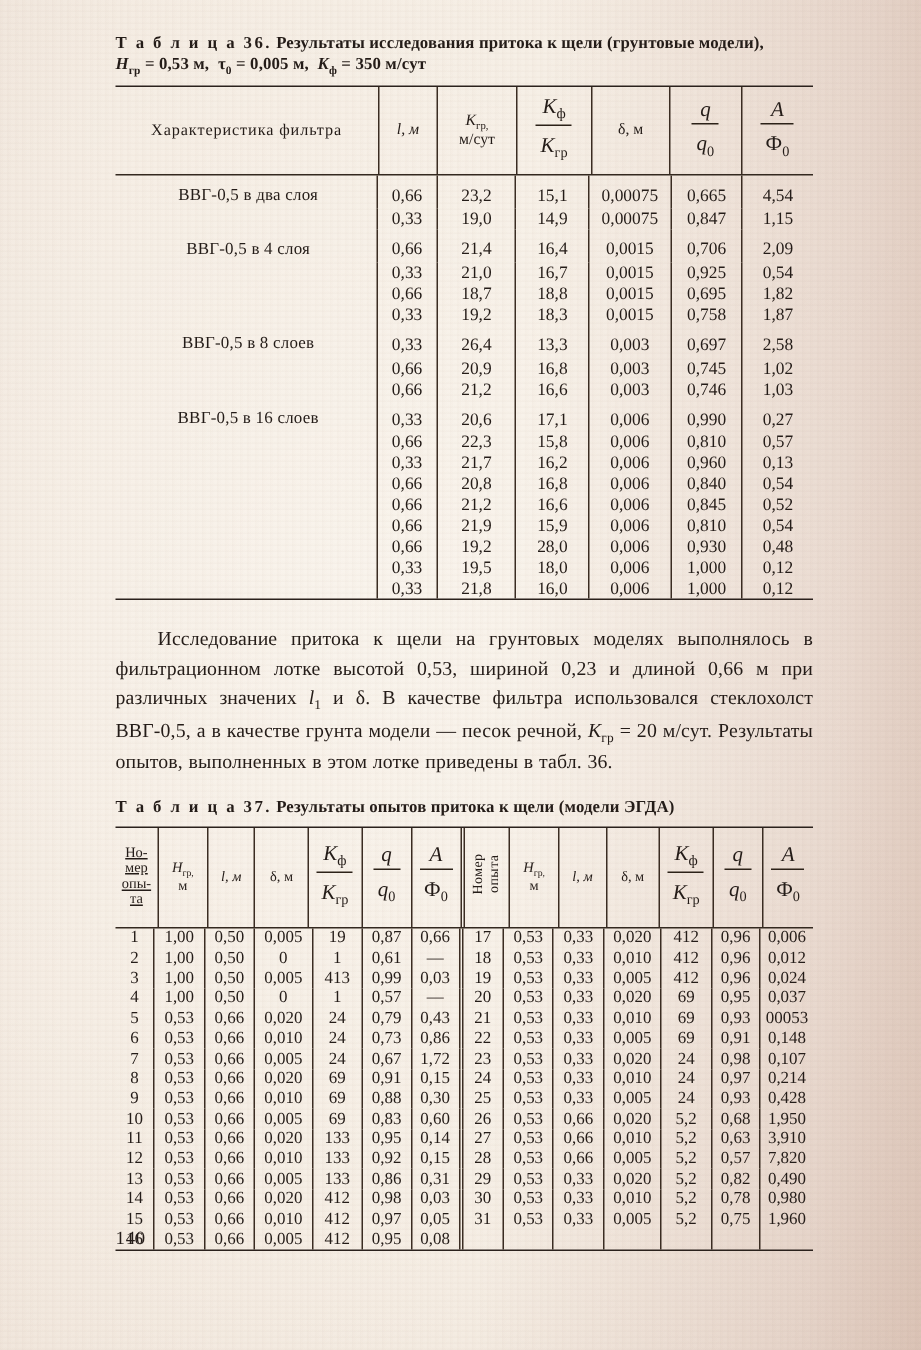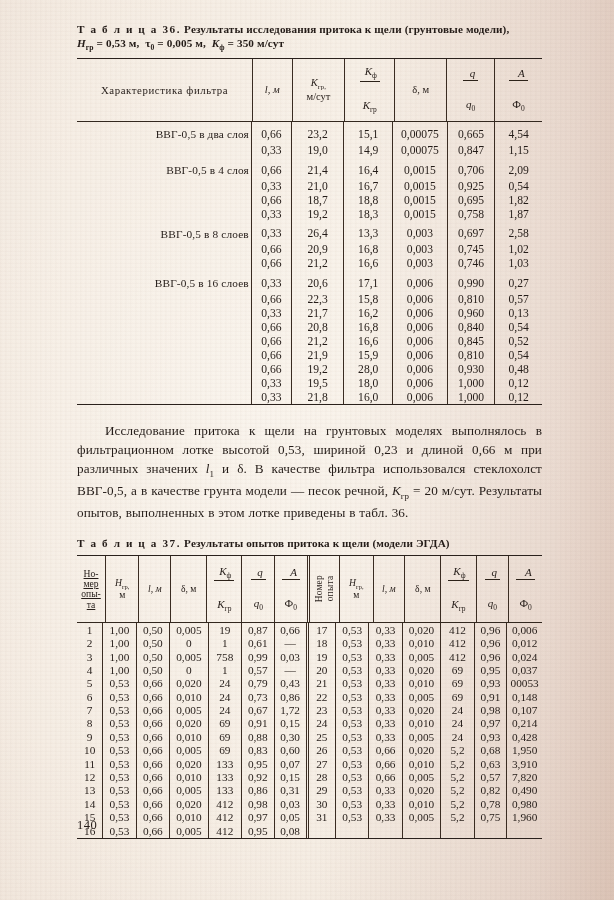--- a/index.html
+++ b/index.html
@@ -95,38 +95,38 @@
   }
   #t36 tbody td {
     border-left: 1.2px solid #3a2c22;
     text-align: center;
     font-size: 11.6px;
     padding: 0.2px 2px;
     height: 13.6px;
   }
   #t36 tbody td.name {
     border-left: none;
-    text-align: right;
+    text-align: center;
     padding-left: 5px;
     font-size: 11.3px;
     letter-spacing: 0.15px;
     white-space: nowrap;
   }
   #t36 tbody tr.grp-start td { padding-top: 4.5px; height: 17px; }
 
   
   .frac {
     display: inline-block;
-    text-align: right;
+    text-align: center;
     line-height: 1.04;
     vertical-align: middle;
-    font-size: 11px;
+    font-size: 14px;
   }
   .frac .num { display: block; padding: 0 3px 0.5px 3px; }
-  .frac .den { display: block; border-top: 1px solid #2c2219; padding: 18px 3px 0 3px; }
+  .frac .den { display: block; border-top: 1px solid #2c2219; padding: 7px 3px 0 3px; }
   .it { font-style: italic; }
   sub { font-size: 0.68em; }
 
   
   .para {
     margin-top: 16px;
     font-size: 13.2px;
     line-height: 1.455;
     text-align: justify;
     text-indent: 28px;
@@ -492,21 +492,21 @@
           <td>0,010</td>
           <td>412</td>
           <td>0,96</td>
           <td>0,012</td>
         </tr>
         <tr>
           <td class="num">3</td>
           <td>1,00</td>
           <td>0,50</td>
           <td>0,005</td>
-          <td>758</td>
+          <td>413</td>
           <td>0,99</td>
           <td>0,03</td>
           <td class="dbl num">19</td>
           <td>0,53</td>
           <td>0,33</td>
           <td>0,005</td>
           <td>412</td>
           <td>0,96</td>
           <td>0,024</td>
         </tr>
@@ -622,21 +622,21 @@
           <td>0,68</td>
           <td>1,950</td>
         </tr>
         <tr>
           <td class="num">11</td>
           <td>0,53</td>
           <td>0,66</td>
           <td>0,020</td>
           <td>133</td>
           <td>0,95</td>
-          <td>0,07</td>
+          <td>0,14</td>
           <td class="dbl num">27</td>
           <td>0,53</td>
           <td>0,66</td>
           <td>0,010</td>
           <td>5,2</td>
           <td>0,63</td>
           <td>3,910</td>
         </tr>
         <tr>
           <td class="num">12</td>

